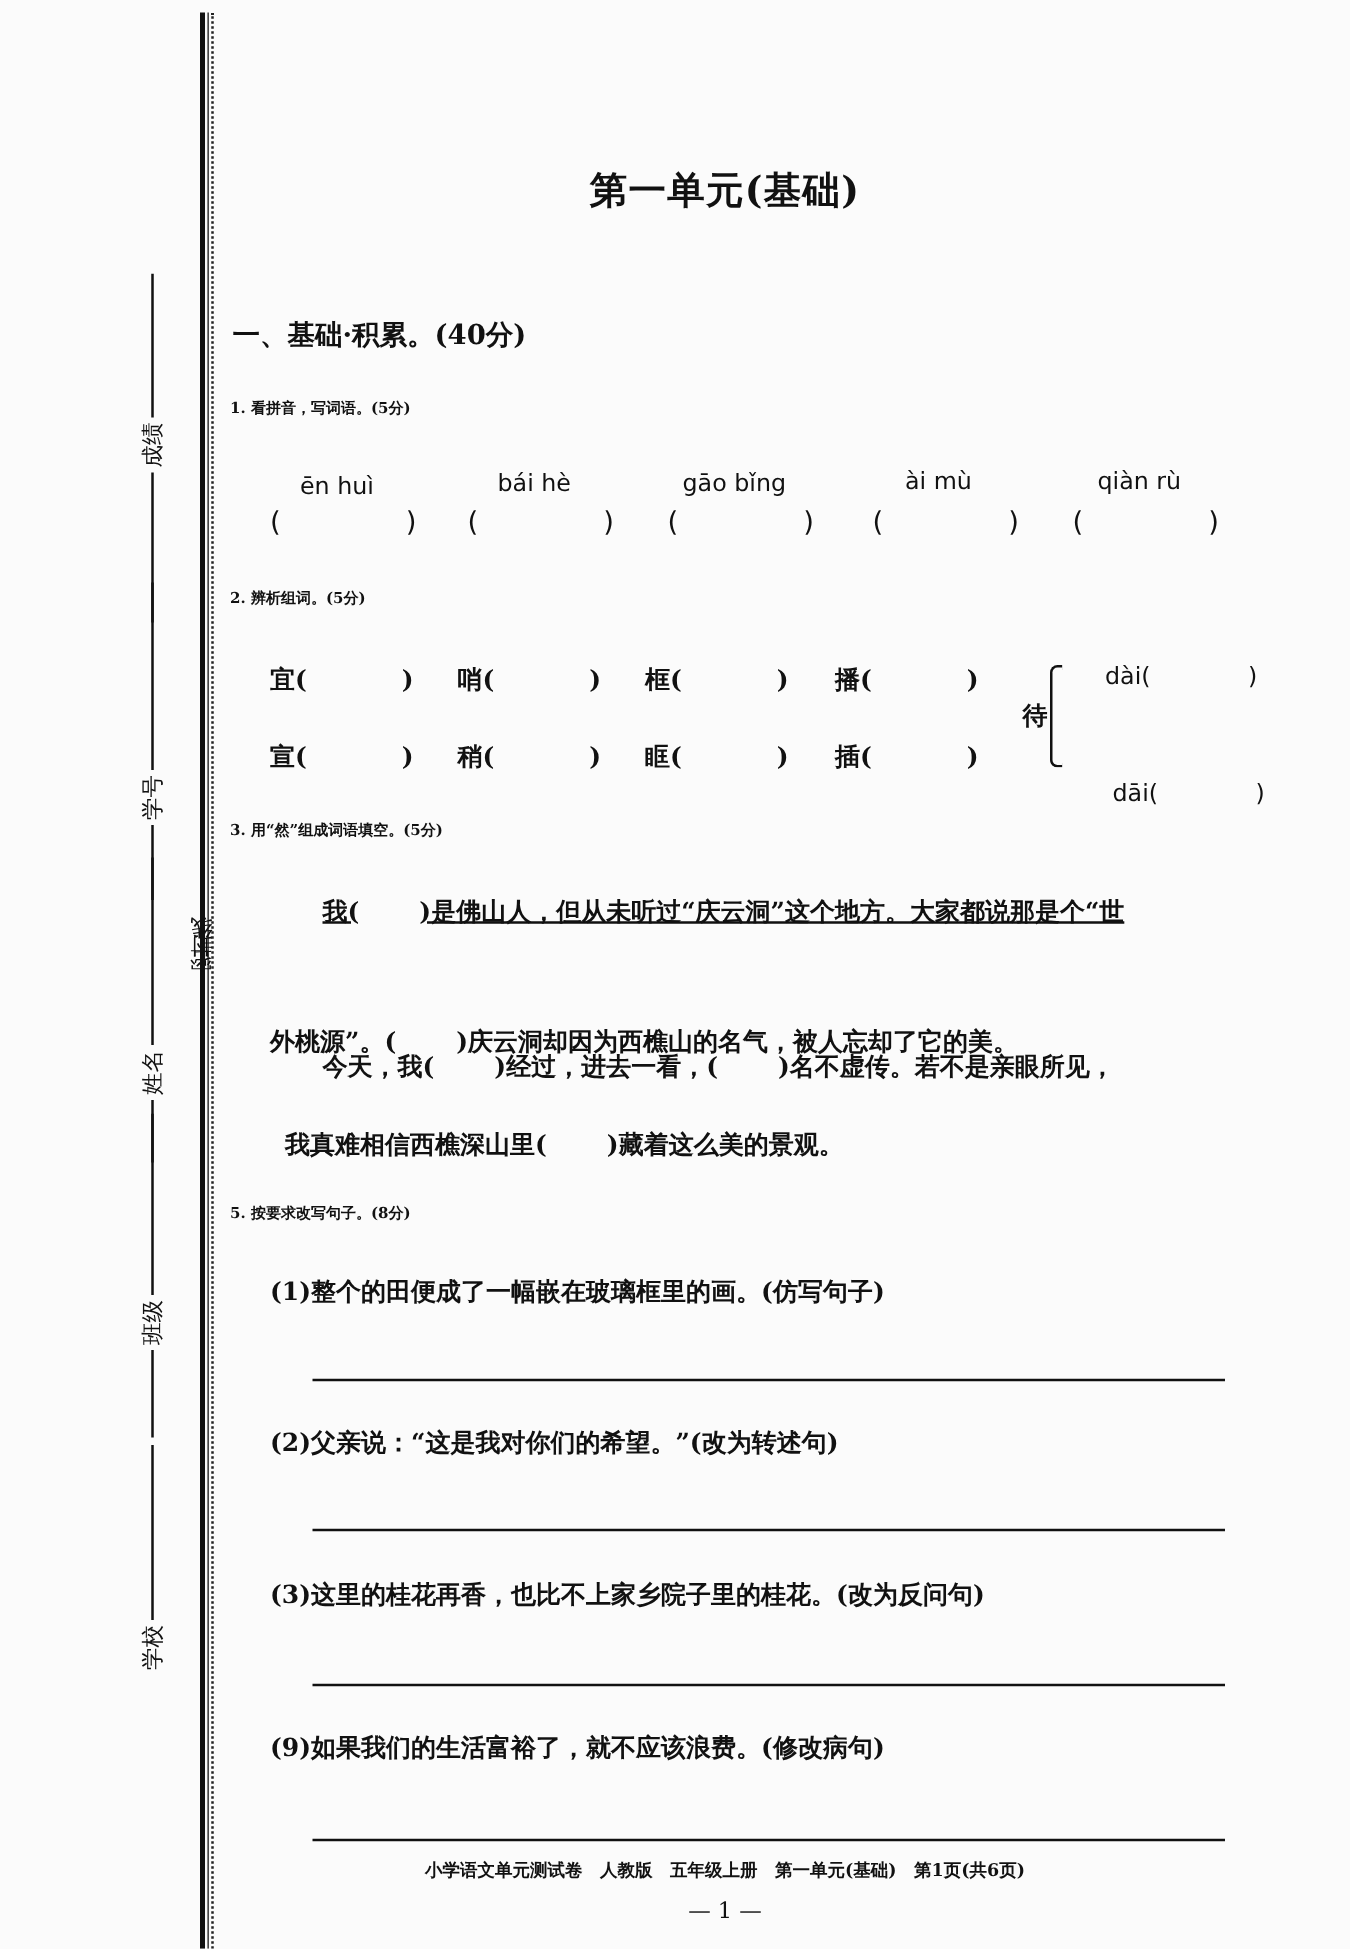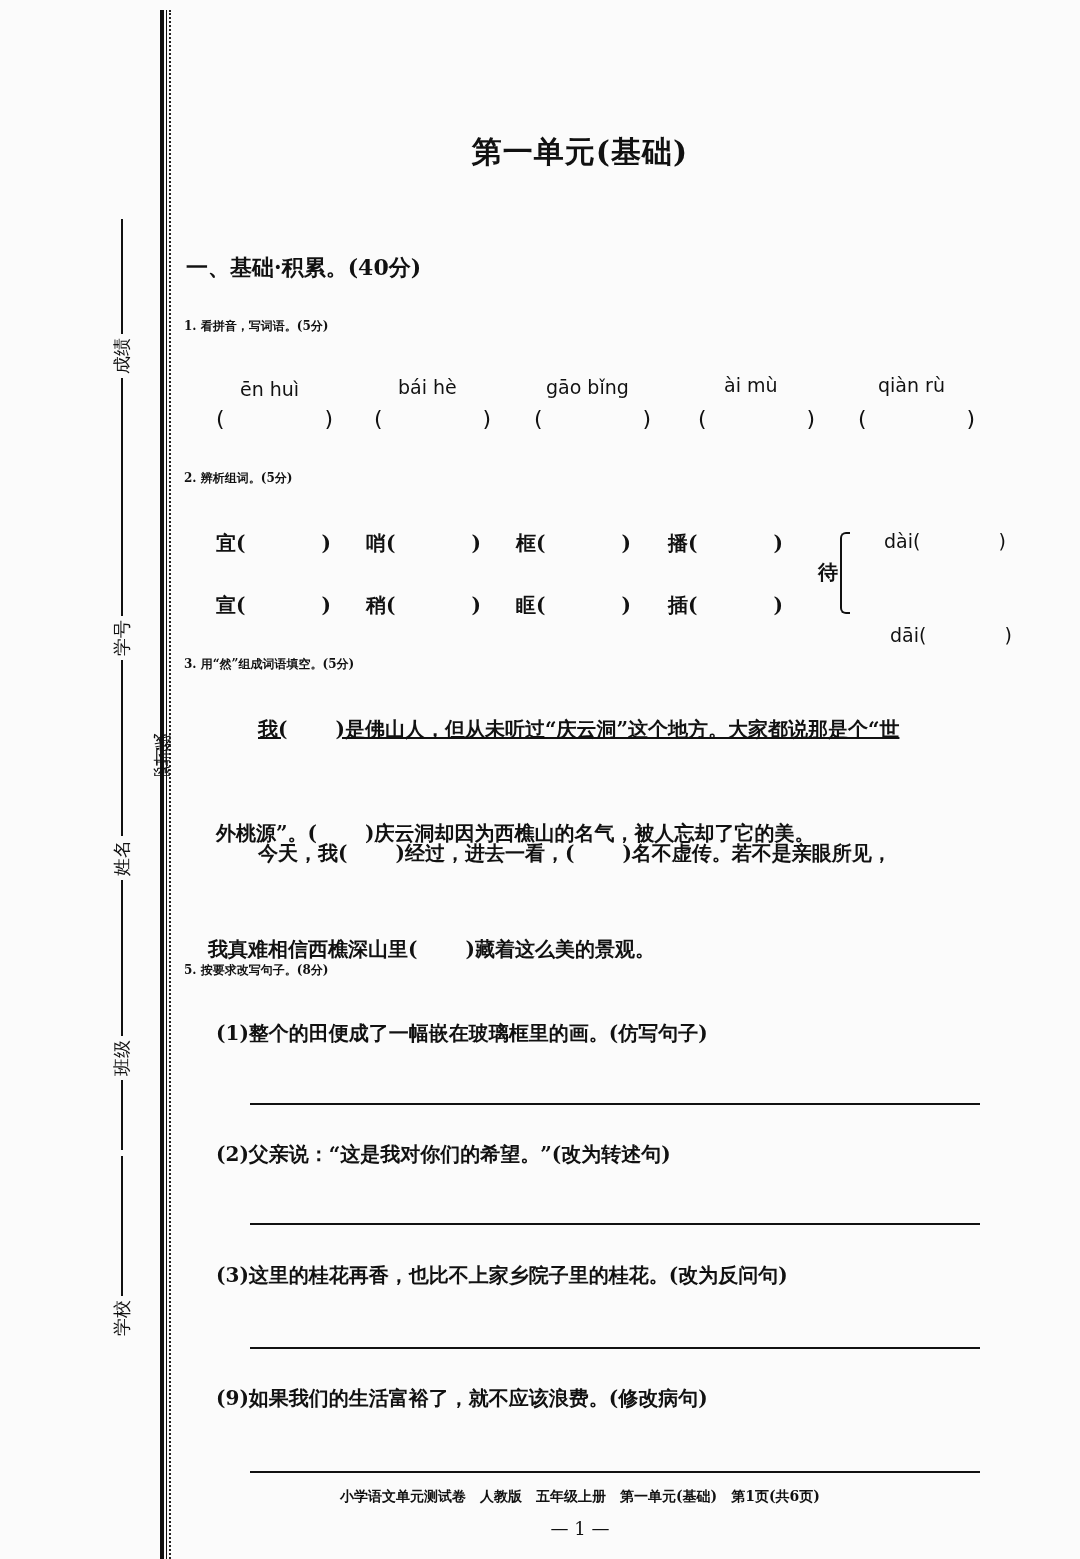--- a/index.html
+++ b/index.html
@@ -91,21 +91,21 @@
 
 <div class="txt" style="left:818px;top:559px;">待</div>
 <div class="brace"></div>
 <div class="py" style="left:874px;top:530px;margin-left:10px;"><span>dài(</span><span class="blank" style="width:78px"></span>)</div>
 <div class="py" style="left:850px;top:624px;margin-left:40px;"><span>dāi(</span><span class="blank" style="width:78px"></span>)</div>
 
 <div class="q" style="top:656px;text-align:center;">3. 用“然”组成词语填空。(5分)</div>
 <div class="txt" style="left:258px;top:716px;text-decoration:underline;"><span>我(</span><span class="blank" style="width:48px"></span><span>)是佛山人，但从未听过“庆云洞”这个地方。大家都说那是个“世</span></div>
 <div class="txt" style="left:216px;top:820px;"><span>外桃源”。(</span><span class="blank" style="width:48px"></span><span>)庆云洞却因为西樵山的名气，被人忘却了它的美。</span></div>
 <div class="txt" style="left:258px;top:840px;"><span>今天，我(</span><span class="blank" style="width:48px"></span><span>)经过，进去一看，(</span><span class="blank" style="width:48px"></span><span>)名不虚传。若不是亲眼所见，</span></div>
-<div class="txt" style="left:208px;top:902px;margin-top:34px;"><span>我真难相信西樵深山里(</span><span class="blank" style="width:48px"></span><span>)藏着这么美的景观。</span></div>
+<div class="txt" style="left:228px;top:902px;"><span>我真难相信西樵深山里(</span><span class="blank" style="width:48px"></span><span>)藏着这么美的景观。</span></div>
 
 <div class="q" style="top:962px;">5. 按要求改写句子。(8分)</div>
 <div class="txt" style="left:216px;top:1020px;">(1)整个的田便成了一幅嵌在玻璃框里的画。(仿写句子)</div>
 <div class="ansline" style="top:1103px;"></div>
 <div class="txt" style="left:216px;top:1141px;">(2)父亲说：“这是我对你们的希望。”(改为转述句)</div>
 <div class="ansline" style="top:1223px;"></div>
 <div class="txt" style="left:216px;top:1262px;">(3)这里的桂花再香，也比不上家乡院子里的桂花。(改为反问句)</div>
 <div class="ansline" style="top:1347px;"></div>
 <div class="txt" style="left:216px;top:1385px;">(9)如果我们的生活富裕了，就不应该浪费。(修改病句)</div>
 <div class="ansline" style="top:1471px;"></div>

